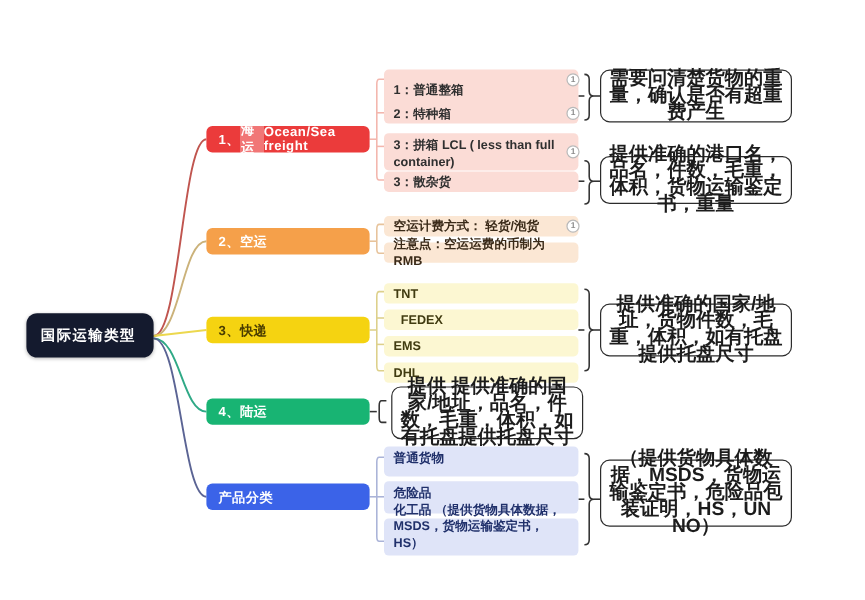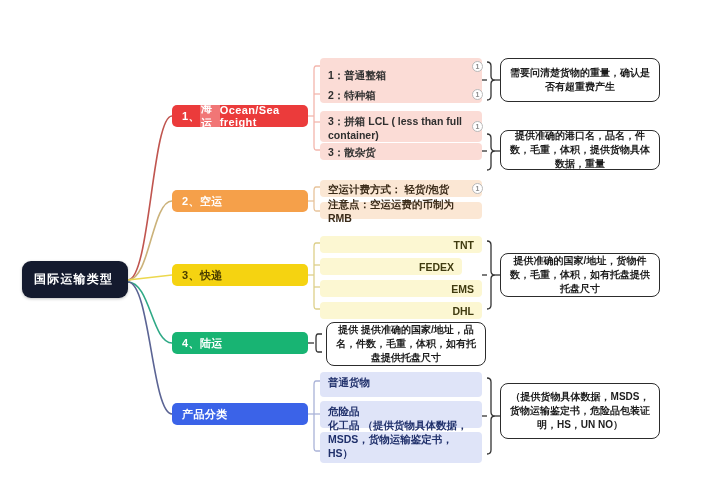--- a/index.html
+++ b/index.html
@@ -35,30 +35,30 @@
   .branch.b-exp    { background: #f5d311; color: #4a3d00; }
   .branch.b-land   { background: #18b473; }
   .branch.b-prod   { background: #3b63e8; }
 
   .hl { background: rgba(255,255,255,.30); padding: 0 1px; border-radius: 2px; }
 
   
   .leaf { font-size: 10.5px; line-height: 14px; padding: 3px 8px; color: #2b2b2b; border-radius: 4px; align-items: center; }
   .leaf.l-pink   { background: #fbdcd6; color: #2f2f2f; font-weight: bold; }
   .leaf.l-peach  { background: #fbe7d4; color: #3a2a18; font-weight: bold; }
-  .leaf.l-cream  { background: #fcf7d2; color: #403b10; font-weight: bold; text-align: right; }
+  .leaf.l-cream  { background: #fcf7d2; color: #403b10; font-weight: bold; }
   .leaf.l-lav    { background: #dfe4f8; color: #20306b; font-weight: bold; }
 
   
   .note {
     position: absolute;
     background: #ffffff;
     border: 1.3px solid #2c2c2c;
     border-radius: 8px;
-    font-size: 10px;
+    font-size: 16px;
     line-height: 14px;
     color: #1c1c1c;
     font-weight: bold;
     padding: 5px 7px;
     text-align: center;
     display: flex; align-items: center; justify-content: center;
   }
 
   
   .badge {
@@ -154,21 +154,21 @@
     <span>1</span>
   </div>
   <div class="badge" style="left:472px; top:121px;">
     <span>1</span>
   </div>
 
   <div class="note" style="left:500px; top:58px; width:160px; height:44px;">
     <span>需要问清楚货物的重量，确认是否有超重费产生</span>
   </div>
   <div class="note" style="left:500px; top:130px; width:160px; height:40px;">
-    <span>提供准确的港口名，品名，件数，毛重，体积，提供货物具体数据，重量</span>
+    <span>提供准确的港口名，品名，件数，毛重，体积，货物运输鉴定书，重量</span>
   </div>
 
   <div class="node branch b-air" style="left:172px; top:190px; width:136px; height:22px;">
     <span>2、</span>
       <span>空运</span>
   </div>
 
   <div class="node leaf l-peach" style="left:320px; top:180px; width:162px; height:17px;">
     <span class="txt">空运计费方式： 轻货/泡货</span>
   </div>
@@ -180,21 +180,21 @@
   </div>
 
   <div class="node branch b-exp" style="left:172px; top:264px; width:136px; height:22px;">
     <span>3、</span>
       <span>快递</span>
   </div>
 
   <div class="node leaf l-cream" style="left:320px; top:236px; width:162px; height:17px;">
     <span class="txt">TNT</span>
   </div>
-  <div class="node leaf l-cream" style="left:320px; top:258px; width:142px; height:17px;padding-left:14px;">
+  <div class="node leaf l-cream" style="left:320px; top:258px; width:162px; height:17px;padding-left:14px;">
     <span class="txt">FEDEX</span>
   </div>
   <div class="node leaf l-cream" style="left:320px; top:280px; width:162px; height:17px;">
     <span class="txt">EMS</span>
   </div>
   <div class="node leaf l-cream" style="left:320px; top:302px; width:162px; height:17px;">
     <span class="txt">DHL</span>
   </div>
 
   <div class="note" style="left:500px; top:253px; width:160px; height:44px;">

